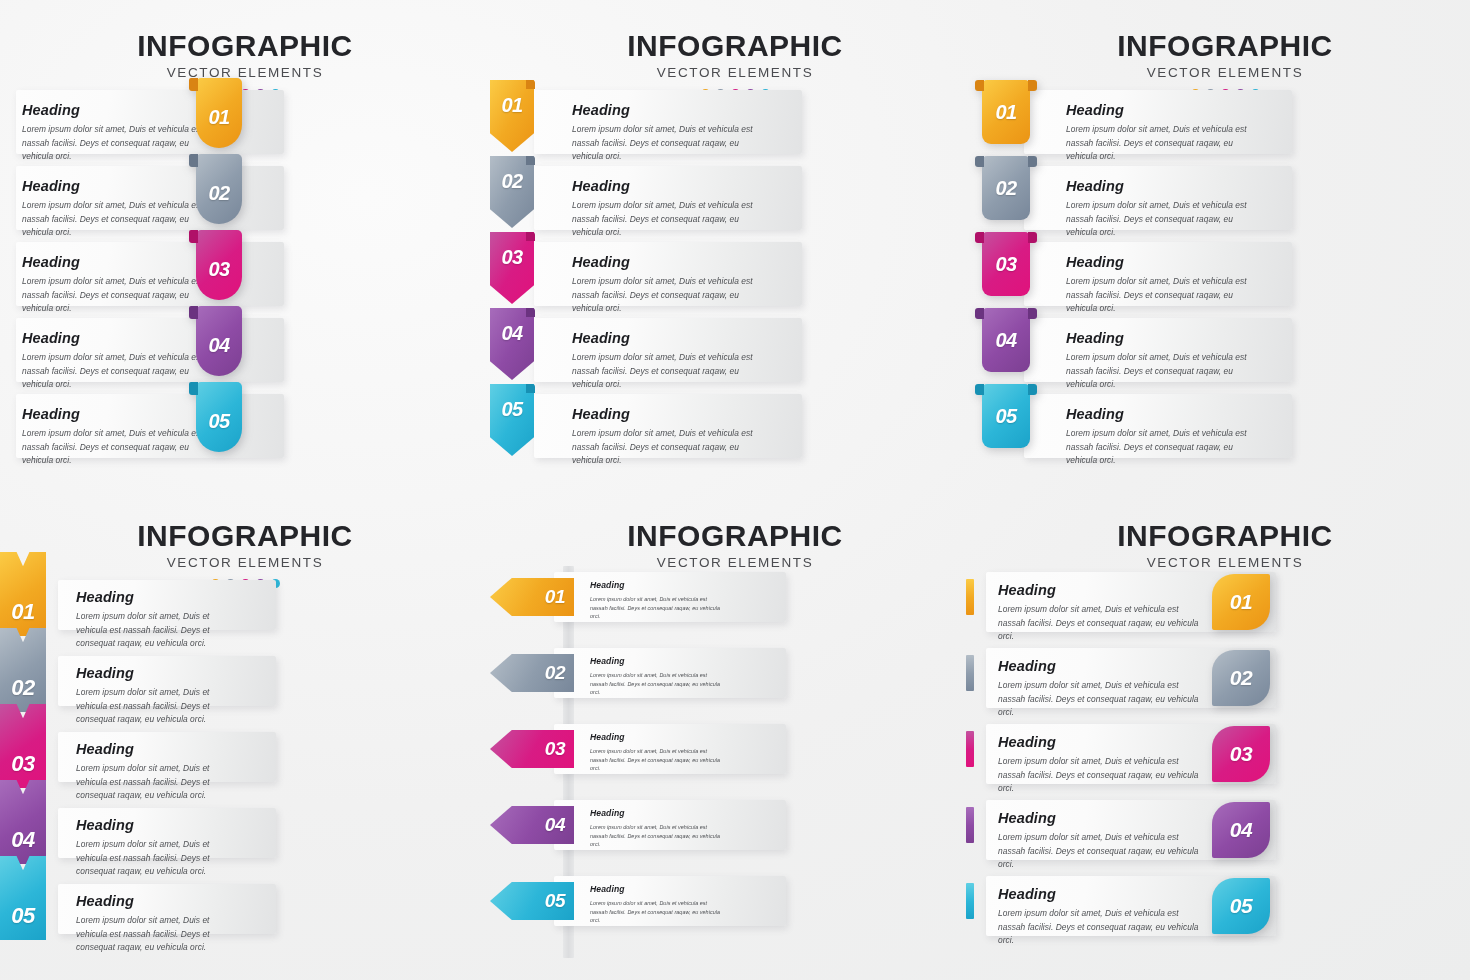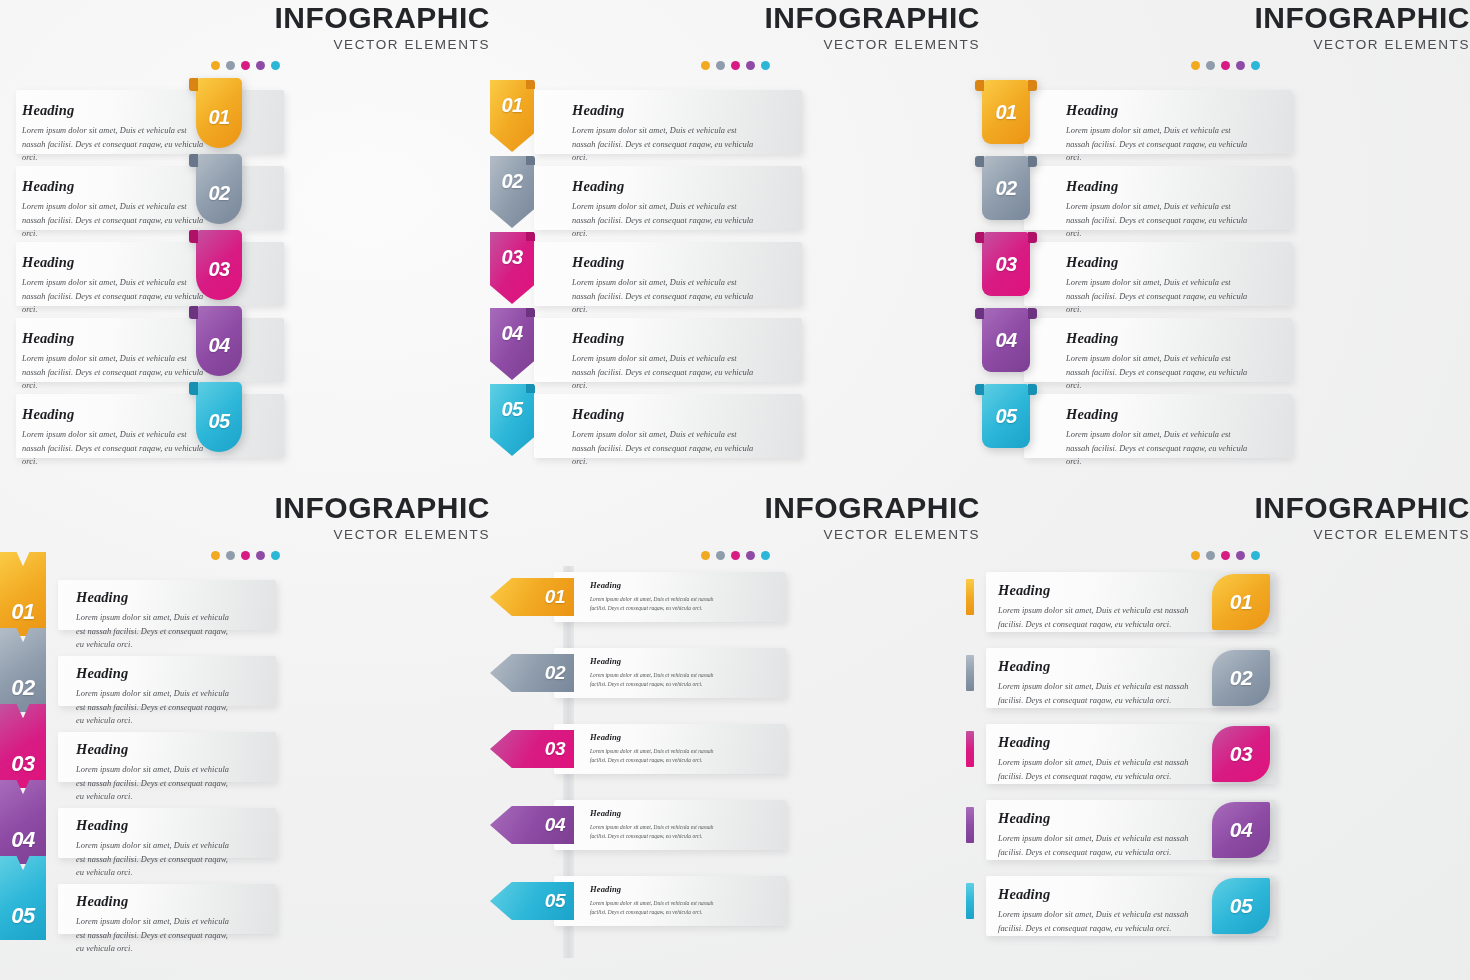--- a/index.html
+++ b/index.html
@@ -24,21 +24,21 @@
     position: absolute;
     inset: 0;
     display: grid;
     grid-template-columns: 1fr 1fr 1fr;
     grid-template-rows: 1fr 1fr;
   }
 
   .panel { position: relative; }
 
   
-  .p-header { text-align: right; padding-top: 2px; }
+  .p-header { text-align: center; padding-top: 30px; }
   .p-title {
     font-size: 30px;
     font-weight: 700;
     letter-spacing: 0.5px;
     color: #242529;
     line-height: 1.05;
   }
   .p-sub {
     font-size: 13.5px;
     font-weight: 400;
@@ -55,21 +55,21 @@
   .dot { width: 9px; height: 9px; border-radius: 50%; }
 
   
   .rows { position: relative; }
   .row { position: relative; }
   .card {
     position: absolute;
     background: linear-gradient(100deg, #fdfdfd 0%, #fbfbfb 34%, #eceded 72%, #e2e3e4 100%);
     box-shadow: 2px 3px 7px rgba(80,80,90,0.13);
   }
-  .txt { position: absolute; font-family: Liberation Serif, serif; }
+  .txt { position: absolute; }
   .hd {
     font-size: 14.5px;
     font-weight: 700;
     font-style: italic;
     color: #1d1e22;
     letter-spacing: 0.1px;
   }
   .bd {
     font-size: 8.4px;
     font-style: italic;

